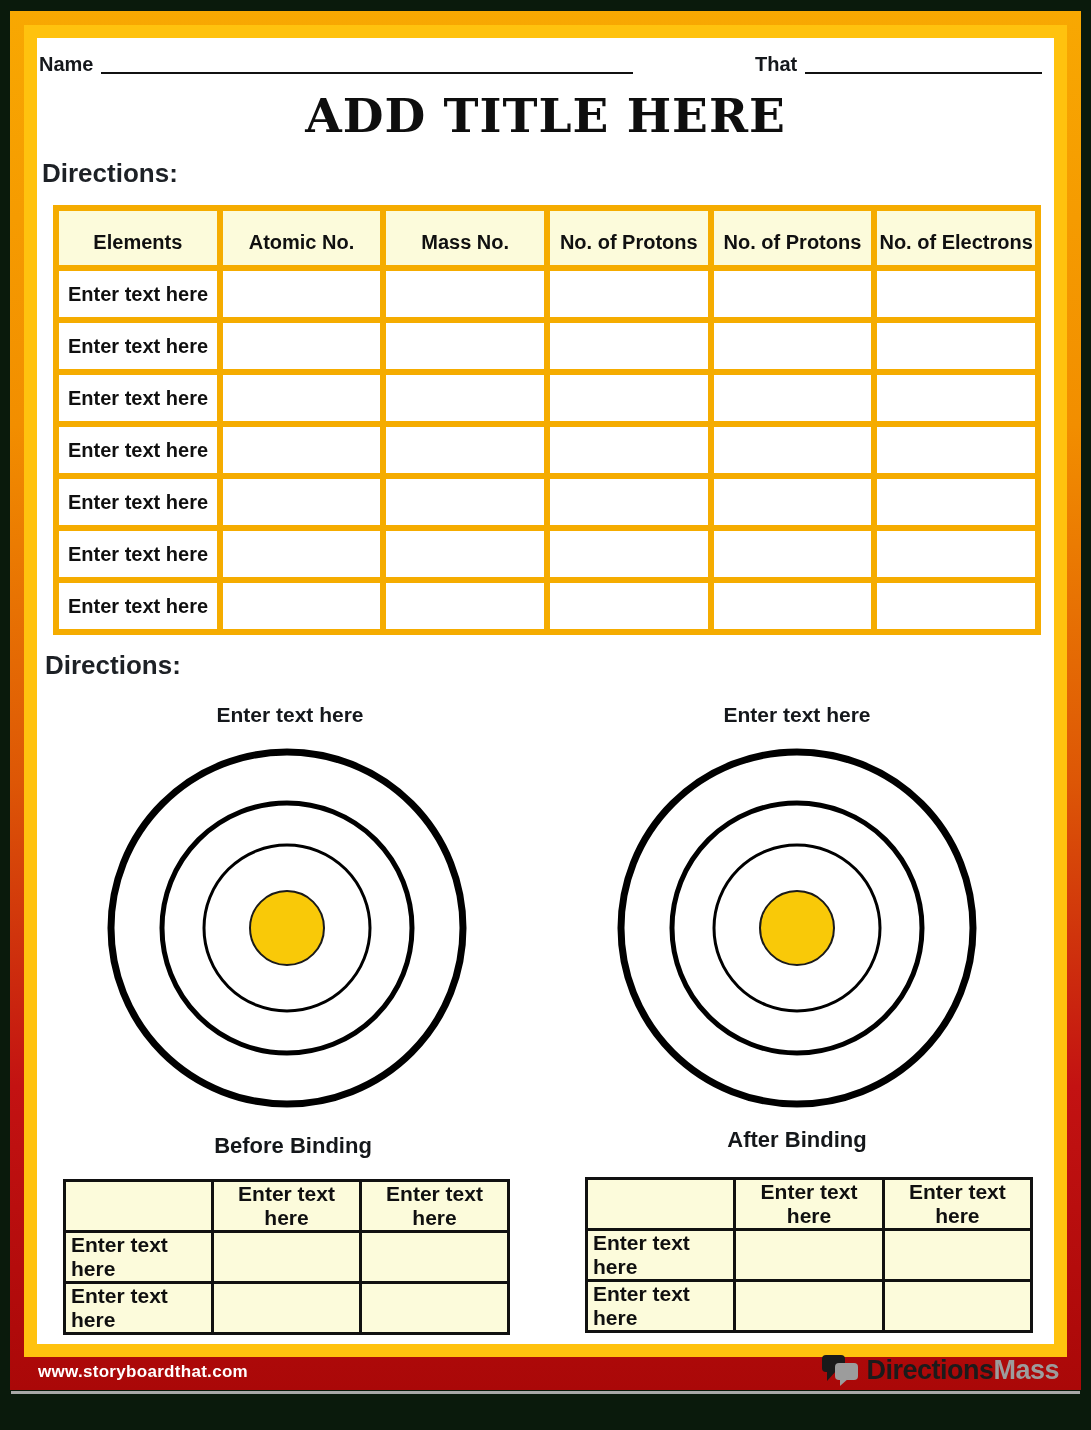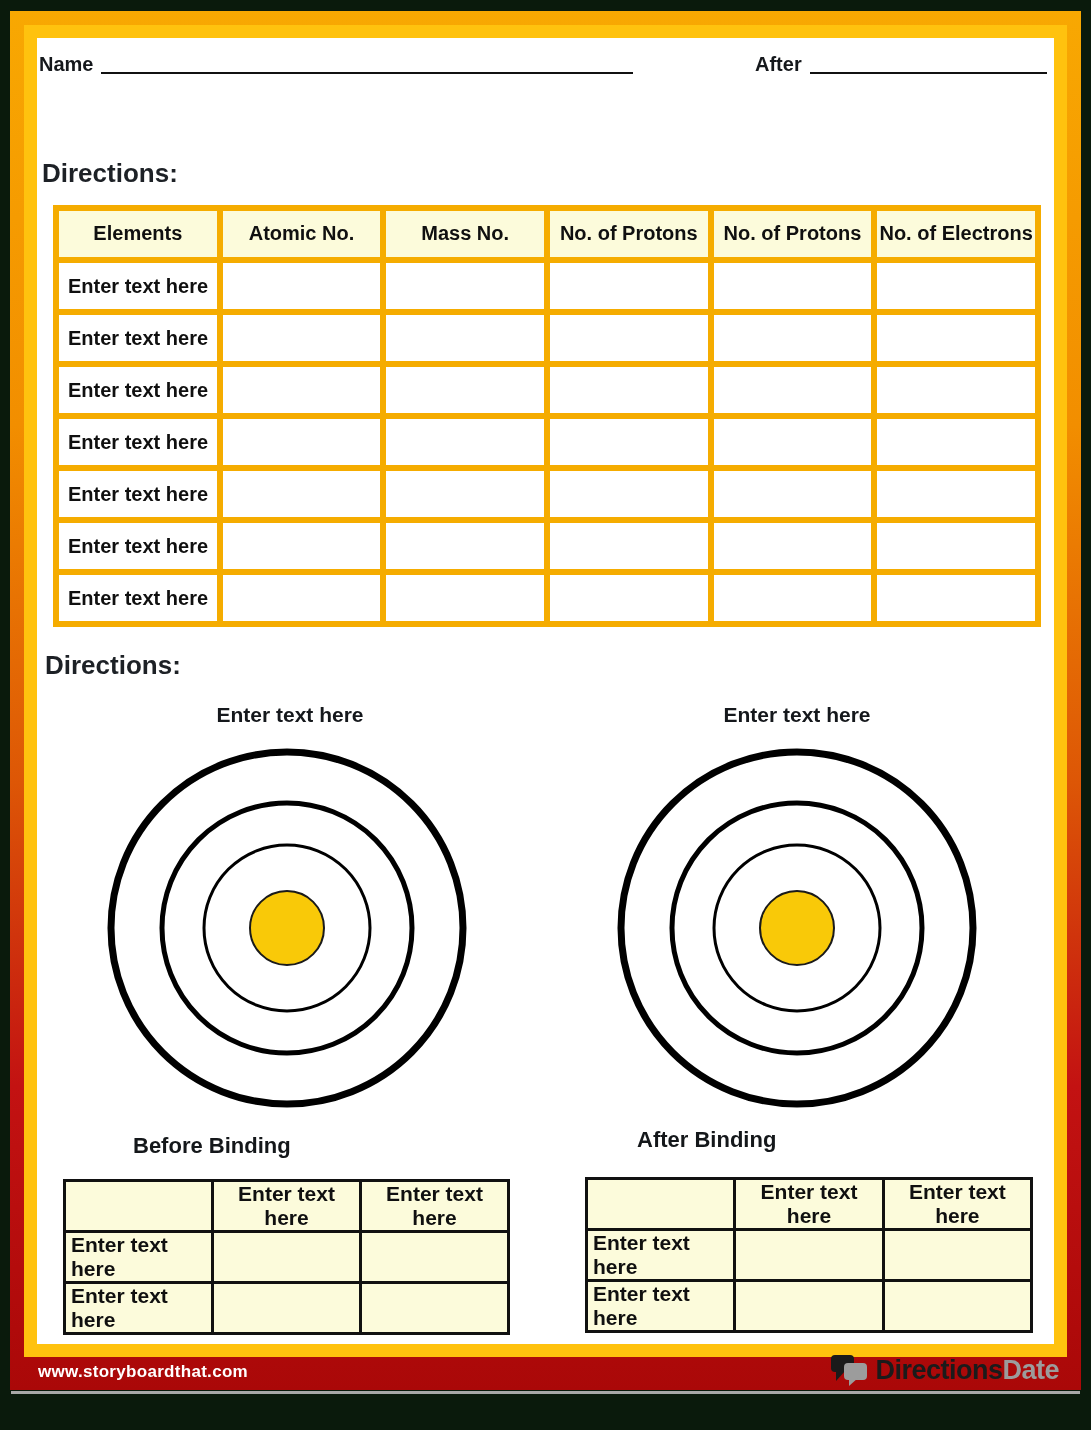--- a/index.html
+++ b/index.html
@@ -28,33 +28,33 @@
   .directions{position:absolute;font-size:26px;font-weight:bold;color:#1d2126;line-height:1;}
   #directions-1{left:5px;top:122px;}
   #directions-2{left:8px;top:614px;}
 
   
   #main-table{position:absolute;left:16px;top:167px;width:988px;
               border-collapse:collapse;table-layout:fixed;}
   #main-table th,#main-table td{border:6px solid #F5AC00;}
   #main-table th{background:#FCFBDB;font-size:20px;font-weight:bold;color:#101010;
                  padding:0 2px;height:46px;vertical-align:top;text-align:center;}
-  #main-table th .hd{height:34px;padding-top:11px;line-height:23px;overflow:visible;}
+  #main-table th .hd{height:34px;padding-top:20px;line-height:23px;overflow:visible;}
   #main-table td{height:46px;background:#ffffff;font-size:20px;font-weight:bold;
                  color:#101010;text-align:left;padding:0 0 0 9px;}
 
   
   .bohr{position:absolute;width:380px;height:380px;}
   #bohr-left{left:60px;top:700px;}
   #bohr-right{left:570px;top:700px;}
   .caption{position:absolute;width:300px;text-align:center;font-size:21px;
            font-weight:bold;color:#15181c;line-height:1;}
   #caption-left{left:103px;top:666px;}
   #caption-right{left:610px;top:666px;}
-  .bind-label{position:absolute;width:320px;text-align:left;font-size:22px;
+  .bind-label{position:absolute;width:320px;text-align:center;font-size:22px;
               font-weight:bold;color:#14171a;line-height:1;}
   #before-label{left:96px;top:1097px;}
   #after-label{left:600px;top:1091px;}
 
   
   .small-table{position:absolute;border-collapse:collapse;table-layout:fixed;}
   .small-table td{border:3px solid #111;background:#FCFBDB;height:42px;
                   font-size:21px;font-weight:bold;color:#101010;padding:0 2px;}
   .small-table tr:first-child td{text-align:center;}
   .small-table td.rowlbl{text-align:left;padding-left:5px;}
@@ -80,24 +80,25 @@
 <div class="canvas">
   <div class="frame">
     <div class="gold">
       <div class="page">
 
         <div class="field" id="name-field">
           <span>Name</span>
           <span class="line"></span>
         </div>
         <div class="field" id="date-field">
-          <span>After</span>
+          <span>That</span>
           <span class="line"></span>
         </div>
 
+        <div class="title">ADD TITLE HERE</div>
 
         <div class="directions" id="directions-1">Directions:</div>
 
         <table id="main-table">
           <thead>
               <tr id="main-head-row">
                 <th>
                   <div class="hd">Elements</div>
                 </th>
                 <th>
@@ -242,18 +243,18 @@
 
     <div class="footer-url">www.storyboardthat.com</div>
 
     <div class="logo">
       <svg width="38" height="32" viewBox="0 0 38 32">
         <rect x="1" y="1" width="23" height="17" rx="4" fill="#1A1A1A"></rect>
         <path d="M6 16 L6 27 L16 16 Z" fill="#1A1A1A"></path>
         <rect x="14" y="9" width="23" height="17" rx="4" fill="#9C9C9C"></rect>
         <path d="M19 24 L19 32 L28 24 Z" fill="#9C9C9C"></path>
       </svg>
-      <span class="logo-text"><span class="logo-dark">Directions</span><span class="logo-gray">Date</span></span>
+      <span class="logo-text"><span class="logo-dark">Directions</span><span class="logo-gray">Mass</span></span>
     </div>
   </div>
 
   <div class="frame-edge"></div>
 </div>
 
 </body></html>

